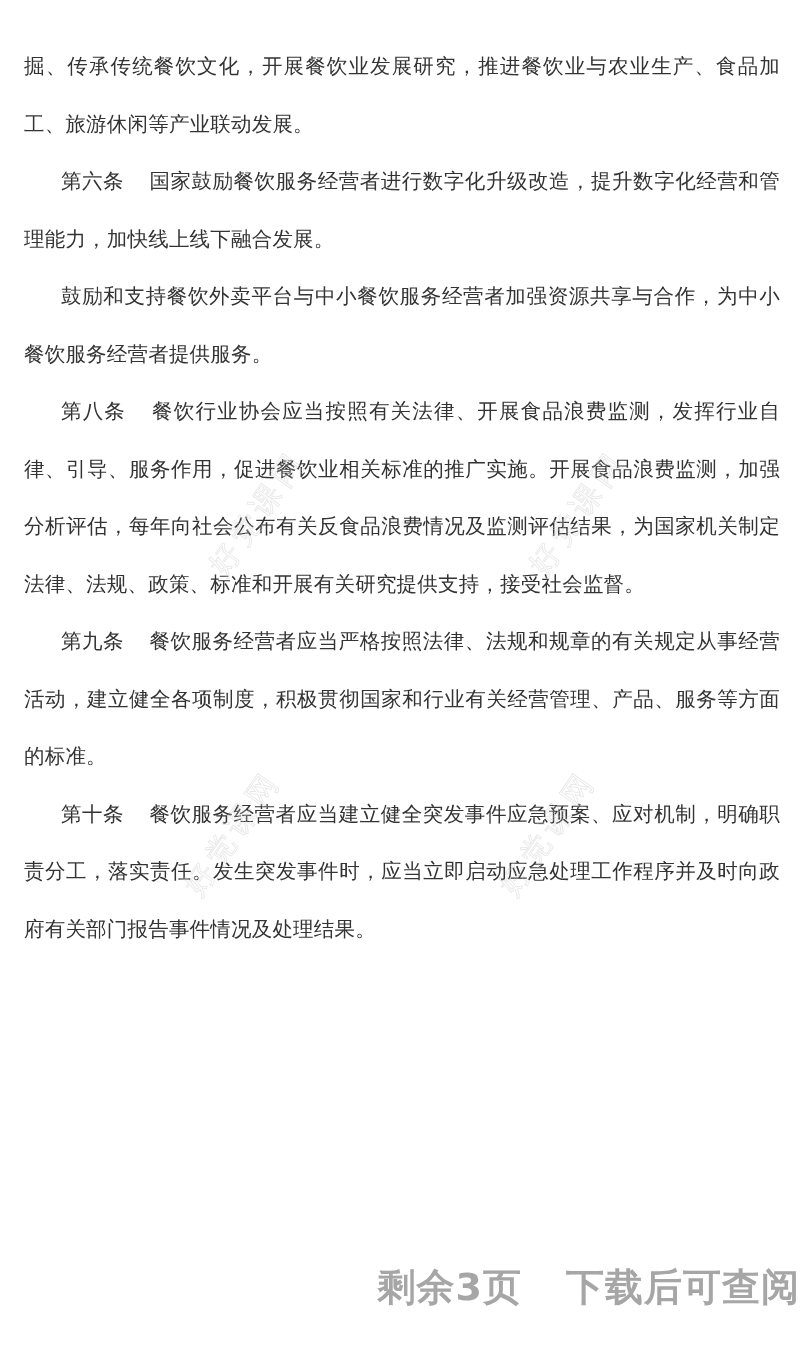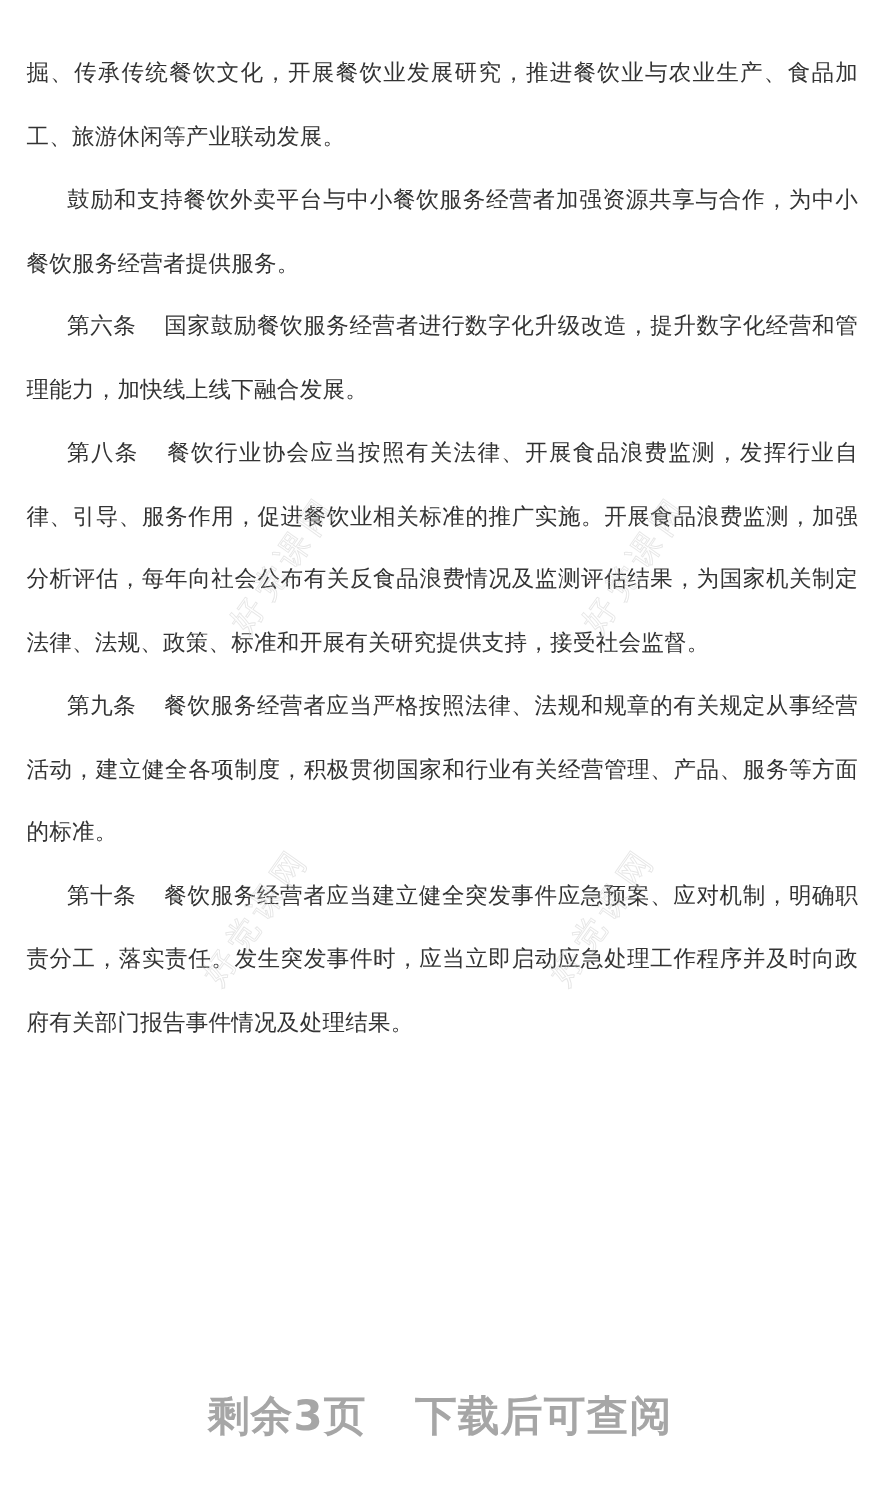--- a/index.html
+++ b/index.html
@@ -54,44 +54,44 @@
       white-space: nowrap;
       letter-spacing: 6px;
       pointer-events: none;
       font-family: "DejaVu Sans", sans-serif;
     }
     .more-banner {
       position: absolute;
       left: 0;
       width: 800px;
       top: 1262px;
-      text-align: center;
+      text-align: right;
       font-size: 38px;
       font-weight: bold;
       color: #a6a6a6;
       letter-spacing: 1px;
       font-family: "DejaVu Sans", "Liberation Sans", sans-serif;
     }
     .more-banner .sep {
       display: inline-block;
       width: 44px;
     }
   </style>
 </head>
 <body>
 
 <div class="page">
   <p class="para first-line">
     <span>掘、传承传统餐饮文化，开展餐饮业发展研究，推进餐饮业与农业生产、食品加工、旅游休闲等产业联动发展。</span>
   </p>
   <p class="para indent">
-    <span>鼓励和支持餐饮外卖平台与中小餐饮服务经营者加强资源共享与合作，为中小餐饮服务经营者提供服务。</span>
+    <span class="article-no">第六条</span><span class="gap"></span><span>国家鼓励餐饮服务经营者进行数字化升级改造，提升数字化经营和管理能力，加快线上线下融合发展。</span>
   </p>
   <p class="para indent">
-    <span class="article-no">第六条</span><span class="gap"></span><span>国家鼓励餐饮服务经营者进行数字化升级改造，提升数字化经营和管理能力，加快线上线下融合发展。</span>
+    <span>鼓励和支持餐饮外卖平台与中小餐饮服务经营者加强资源共享与合作，为中小餐饮服务经营者提供服务。</span>
   </p>
   <p class="para indent">
     <span class="article-no">第八条</span><span class="gap"></span><span>餐饮行业协会应当按照有关法律、开展食品浪费监测，发挥行业自律、引导、服务作用，促进餐饮业相关标准的推广实施。开展食品浪费监测，加强分析评估，每年向社会公布有关反食品浪费情况及监测评估结果，为国家机关制定法律、法规、政策、标准和开展有关研究提供支持，接受社会监督。</span>
   </p>
   <p class="para indent">
     <span class="article-no">第九条</span><span class="gap"></span><span>餐饮服务经营者应当严格按照法律、法规和规章的有关规定从事经营活动，建立健全各项制度，积极贯彻国家和行业有关经营管理、产品、服务等方面的标准。</span>
   </p>
   <p class="para indent">
     <span class="article-no">第十条</span><span class="gap"></span><span>餐饮服务经营者应当建立健全突发事件应急预案、应对机制，明确职责分工，落实责任。发生突发事件时，应当立即启动应急处理工作程序并及时向政府有关部门报告事件情况及处理结果。</span>
   </p>

